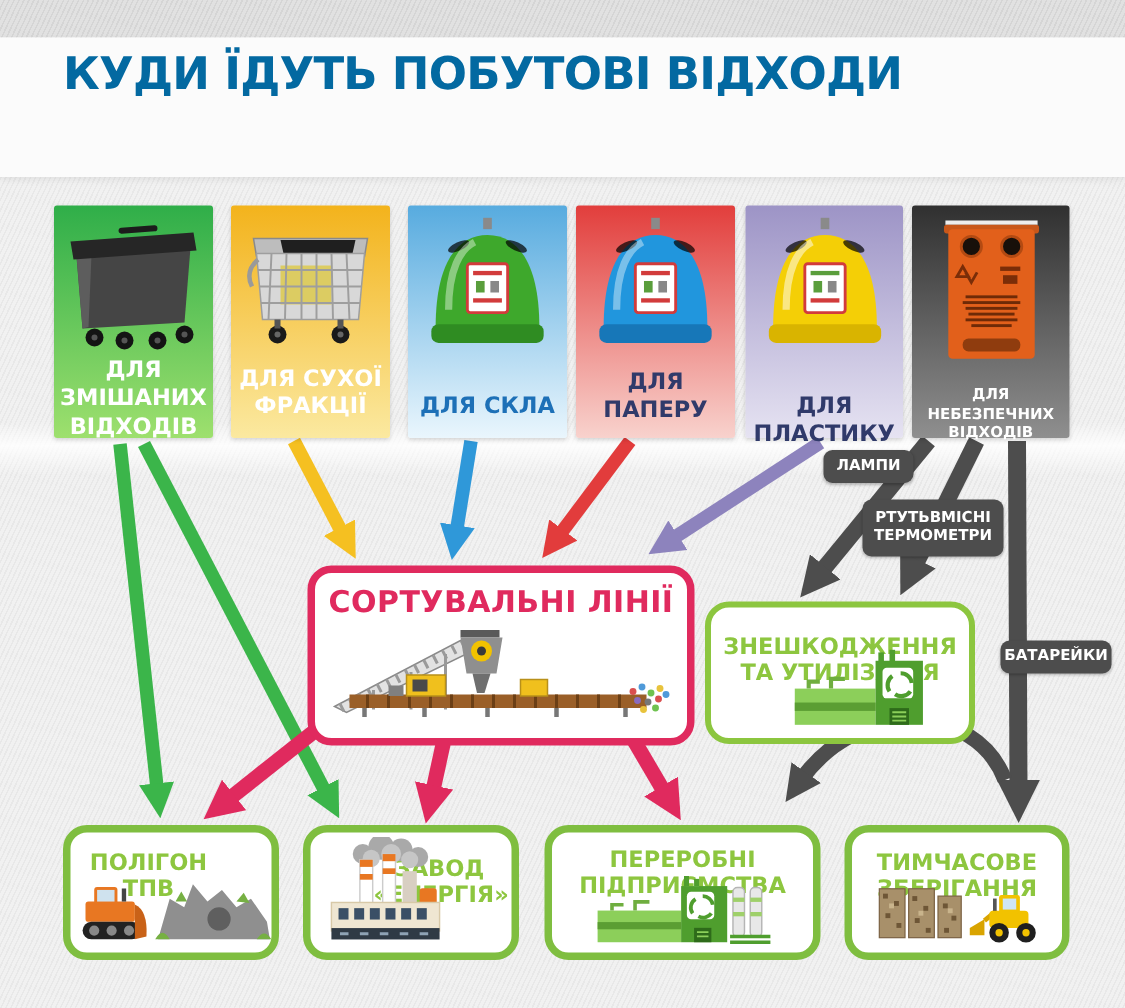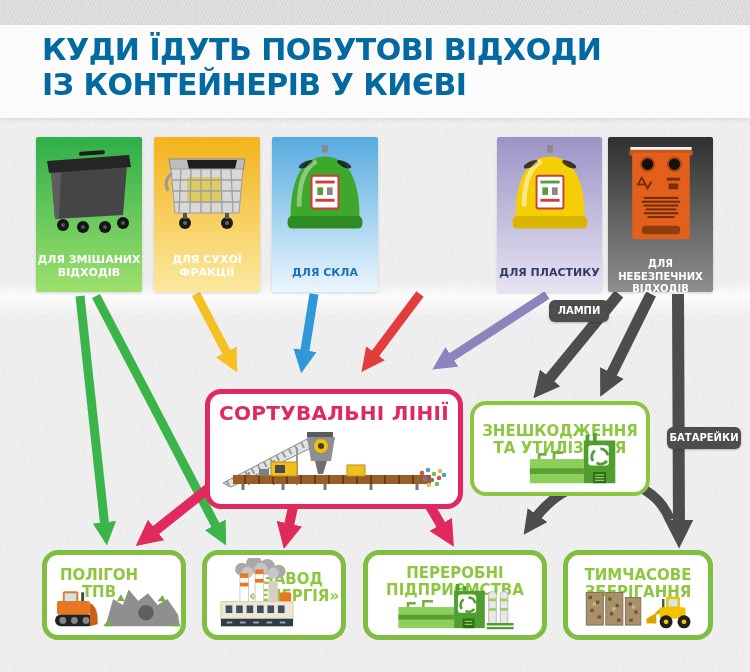--- a/index.html
+++ b/index.html
@@ -15,26 +15,26 @@
     box-shadow:0 2px 8px rgba(0,0,0,0.18);z-index:30;text-align:center;}
   .logo-name{color:#76b043;font-weight:bold;font-size:11px;margin-top:1px;}
   .logo-tagline{color:#a9c87f;font-weight:bold;font-size:5.5px;letter-spacing:0.6px;}
   .glow{position:absolute;left:0;top:281px;width:750px;height:36px;
     background:linear-gradient(180deg,rgba(255,255,255,0),rgba(255,255,255,0.85) 45%,rgba(255,255,255,0));}
   .arrows{position:absolute;left:0;top:0;z-index:5;pointer-events:none;}
   
   .card{position:absolute;top:137px;height:155px;width:106px;border-radius:2px;z-index:10;
     box-shadow:0 1px 3px rgba(0,0,0,0.15);display:flex;flex-direction:column;align-items:center;}
   .card .bin{margin-top:8px;flex:0 0 auto;}
-  .card-label{margin-top:auto;margin-bottom:12px;width:104px;text-align:center;font-weight:bold;font-size:11px;line-height:1.25;}
+  .card-label{margin-top:auto;margin-bottom:12px;width:104px;text-align:center;font-weight:bold;font-size:15px;line-height:1.25;}
   .card-label.sm{font-size:10px;margin-bottom:10px;}
   .c1{left:36px;} .c2{left:154px;} .c3{left:272px;} .c4{left:384px;} .c5{left:497px;width:105px;} .c6{left:608px;width:105px;gap:13px;}
   
   .pbox{position:absolute;background:#ffffff;border-radius:16px;z-index:12;}
-  .sorting{left:205px;top:389px;width:248px;height:110px;border:5px solid #e02a5e;}
+  .sorting{left:205px;top:377px;width:248px;height:110px;border:5px solid #e02a5e;}
   .sorting h2{margin:7px 0 2px 0;text-align:center;color:#e02a5e;font-size:20px;letter-spacing:0.3px;}
   .neutral{left:470px;top:401px;width:172px;height:87px;border:4px solid #8cc63f;}
   .neutral h2{margin:18px 6px 0 6px;text-align:center;color:#8dc63f;font-size:15px;line-height:1.15;}
   .neutral svg{position:absolute;right:14px;bottom:5px;}
   .sorting svg.sortline{display:block;margin:2px auto 0 auto;}
   
   .pill{position:absolute;background:#4d4d4d;border-radius:6px;color:#ffffff;font-weight:bold;font-size:10px;
     display:flex;align-items:center;justify-content:center;text-align:center;line-height:1.2;z-index:14;
     box-shadow:0 1px 2px rgba(0,0,0,0.25);}
   .pill-lamps{left:549px;top:300px;width:60px;height:22px;}
@@ -56,21 +56,20 @@
 </head>
 <body>
 
 <div class="canvas">
 
   <div class="top-strip"></div>
 
   <div class="title-band">
     <div class="title">
       <div>КУДИ ЇДУТЬ ПОБУТОВІ ВІДХОДИ</div>
-      <div>ІЗ КОНТЕЙНЕРІВ У КИЄВІ</div>
     </div>
   </div>
 
 
   <div class="glow"></div>
 
   <svg class="arrows" width="750" height="672" viewBox="0 0 750 672">
     <defs>
       <marker id="mGreen" viewBox="0 0 10 10" refX="2.5" refY="5" markerWidth="2.6" markerHeight="2.6" orient="auto">
           <path d="M0,0 L10,5 L0,10 Z" fill="#3bb54a"></path>
@@ -155,22 +154,38 @@
       <circle cx="28" cy="78" r="6" fill="#1a1a1a"></circle>
         <circle cx="70" cy="78" r="6" fill="#1a1a1a"></circle>
       <circle cx="28" cy="78" r="2" fill="#666"></circle>
         <circle cx="70" cy="78" r="2" fill="#666"></circle>
       <rect x="26" y="68" width="4" height="6" fill="#555"></rect>
         <rect x="68" y="68" width="4" height="6" fill="#555"></rect>
     </svg>
     <div class="card-label" style="color: rgb(255, 255, 255);">ДЛЯ СУХОЇ ФРАКЦІЇ</div>
   </div>
 
-
-  <div class="card c5" style="background: linear-gradient(rgb(157, 148, 198), rgb(230, 227, 242));">
+  <div class="card c4" style="background: linear-gradient(rgb(226, 62, 60), rgb(248, 210, 205));">
+    <svg class="bin" viewBox="0 0 100 104" width="96" height="100">
+      <rect x="47" y="0" width="6" height="8" fill="#8a8a8a"></rect>
+      <path d="M14,76 C14,30 30,12 50,12 C70,12 86,30 86,76 Z" fill="#2196dd"></path>
+      <ellipse cx="30" cy="20" rx="8" ry="3" fill="rgba(0,0,0,0.7)" transform="rotate(-25 30 20)"></ellipse>
+      <ellipse cx="70" cy="20" rx="8" ry="3" fill="rgba(0,0,0,0.7)" transform="rotate(25 70 20)"></ellipse>
+      <path d="M23,64 C23,36 31,22 41,17" stroke="rgba(255,255,255,0.4)" stroke-width="5" fill="none"></path>
+      <rect x="11" y="74" width="78" height="13" rx="5" fill="#1777b8"></rect>
+      <rect x="36" y="32" width="28" height="34" rx="2" fill="#ffffff" stroke="#d23b3b" stroke-width="2"></rect>
+      <rect x="40" y="37" width="20" height="3" fill="#d23b3b"></rect>
+      <rect x="42" y="44" width="6" height="8" fill="#5a9e3c"></rect>
+        <rect x="52" y="44" width="6" height="8" fill="#888"></rect>
+      <rect x="40" y="56" width="20" height="3" fill="#d23b3b"></rect>
+    </svg>
+    <div class="card-label" style="color: rgb(48, 58, 106);">ДЛЯ ПАПЕРУ</div>
+  </div>
+
+  <div class="card c5" style="background: linear-gradient(rgb(157, 148, 198), rgb(230, 227, 242)); gap: 16px;">
     <svg class="bin" viewBox="0 0 100 104" width="96" height="100">
       <rect x="47" y="0" width="6" height="8" fill="#8a8a8a"></rect>
       <path d="M14,76 C14,30 30,12 50,12 C70,12 86,30 86,76 Z" fill="#f4cf06"></path>
       <ellipse cx="30" cy="20" rx="8" ry="3" fill="rgba(0,0,0,0.7)" transform="rotate(-25 30 20)"></ellipse>
       <ellipse cx="70" cy="20" rx="8" ry="3" fill="rgba(0,0,0,0.7)" transform="rotate(25 70 20)"></ellipse>
       <path d="M23,64 C23,36 31,22 41,17" stroke="rgba(255,255,255,0.5)" stroke-width="5" fill="none"></path>
       <rect x="11" y="74" width="78" height="13" rx="5" fill="#d9b400"></rect>
       <rect x="36" y="32" width="28" height="34" rx="2" fill="#ffffff" stroke="#d23b3b" stroke-width="2"></rect>
       <rect x="40" y="37" width="20" height="3" fill="#5a9e3c"></rect>
       <rect x="42" y="44" width="6" height="8" fill="#5a9e3c"></rect>
@@ -250,20 +265,21 @@
         <path d="M70,30 a8,8 0 0 1 2,-11"></path>
         <path d="M78,17 a8,8 0 0 1 8,7"></path>
         <path d="M85,30 a8,8 0 0 1 -11,2"></path>
       </g>
       <rect x="70" y="42" width="14" height="12" fill="#2e6b1a"></rect>
       <path d="M72,45 h10 M72,48 h10 M72,51 h10" stroke="#8ccf5a" stroke-width="1.4"></path>
     </svg>
   </div>
 
   <div class="pill pill-lamps">ЛАМПИ</div>
+  <div class="pill pill-thermo">РТУТЬВМІСНІ ТЕРМОМЕТРИ</div>
   <div class="pill pill-batteries">БАТАРЕЙКИ</div>
 
   <div class="bbox b1">
     <h3>ПОЛІГОН ТПВ</h3>
     <svg viewBox="0 0 140 62" width="136" height="60">
       <path d="M58,56 L66,28 L76,34 L82,18 L92,30 L102,22 L112,34 L122,28 L133,44 L135,56 Z" fill="#8f8f8f"></path>
       <circle cx="100" cy="42" r="8" fill="#5f5f5f"></circle>
       <polygon points="70,30 74,23 78,30" fill="#76b043"></polygon>
       <polygon points="112,30 117,24 121,31" fill="#76b043"></polygon>
       <path d="M56,56 q5,-9 10,0 M126,56 q5,-8 10,0" fill="#76b043"></path>

